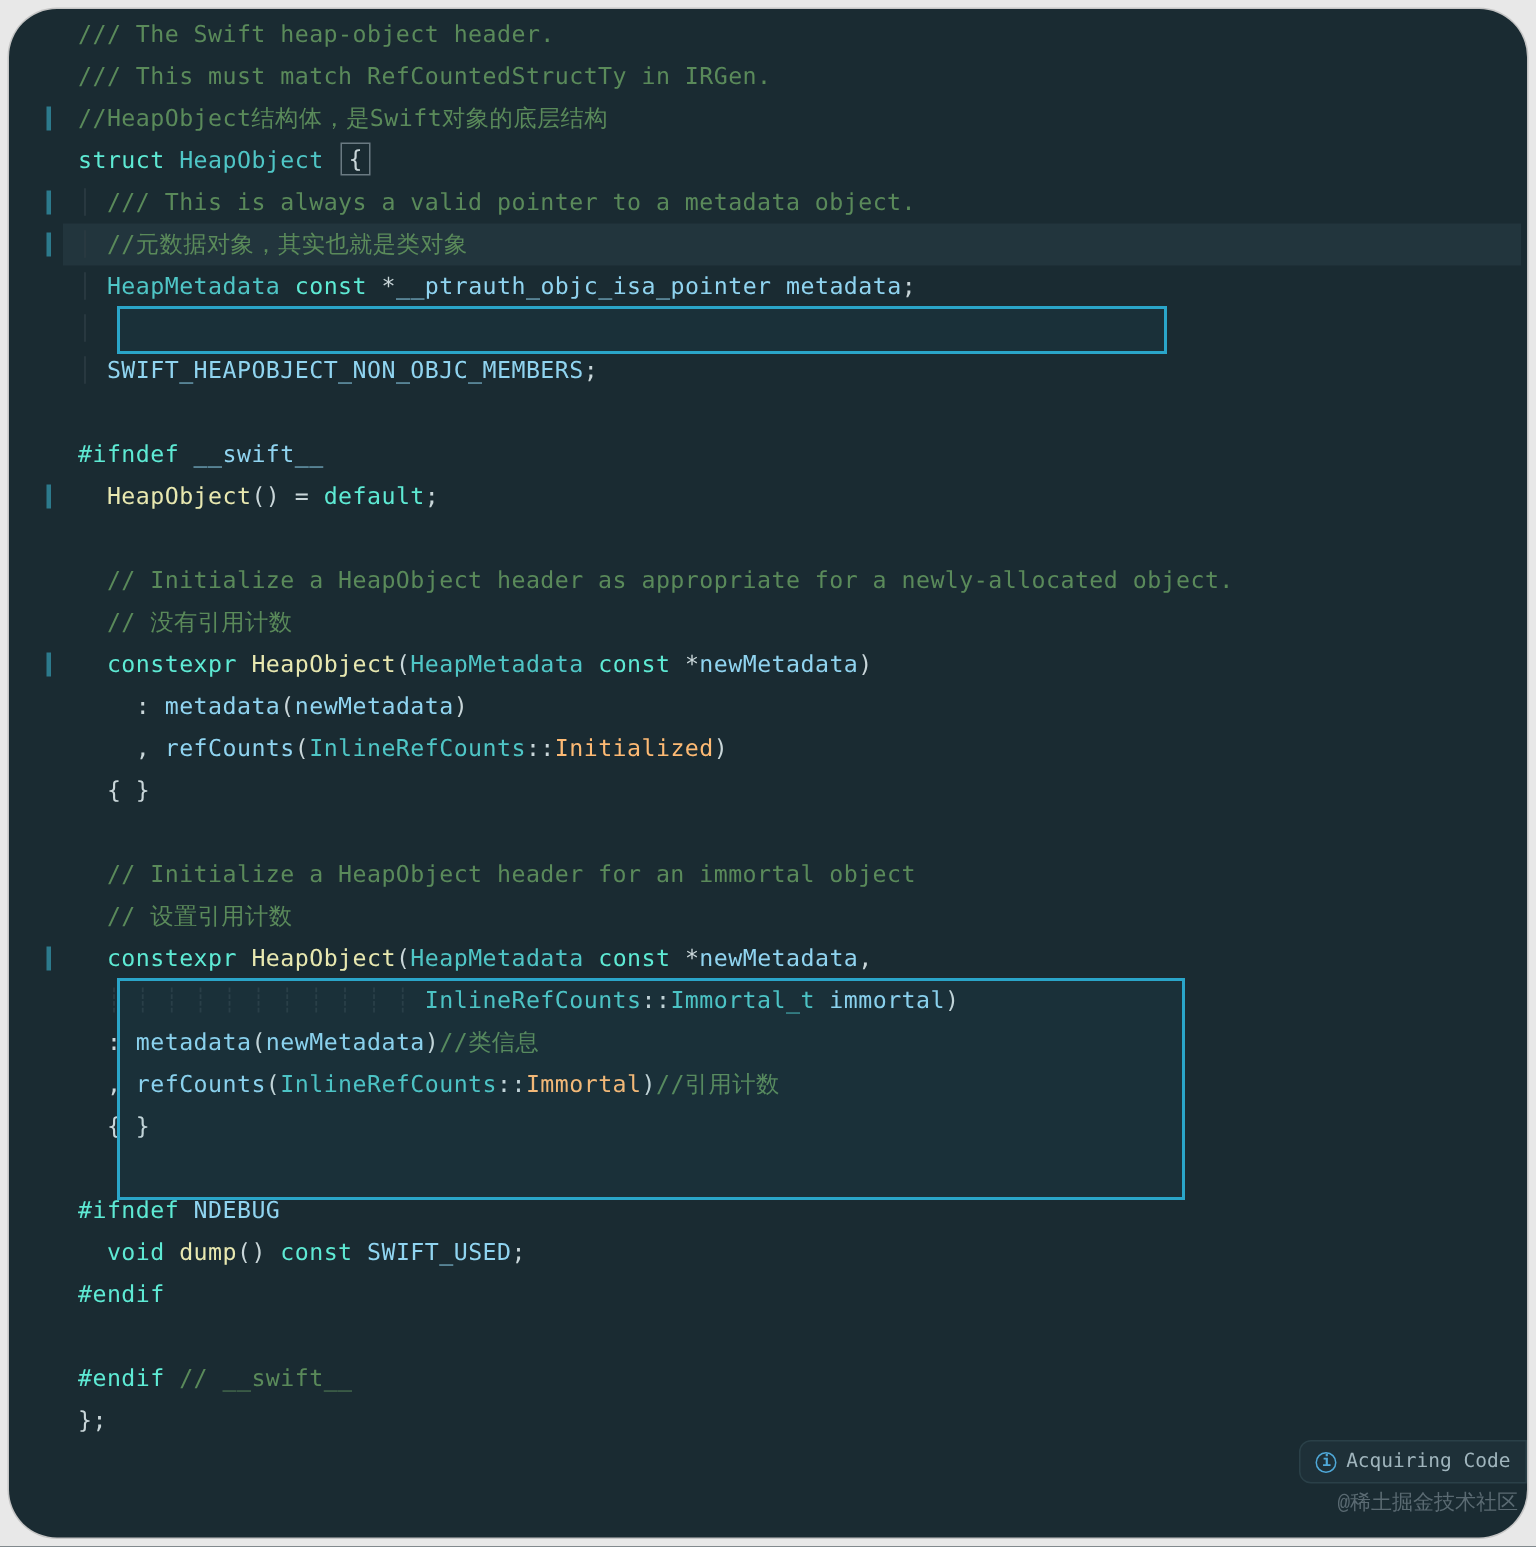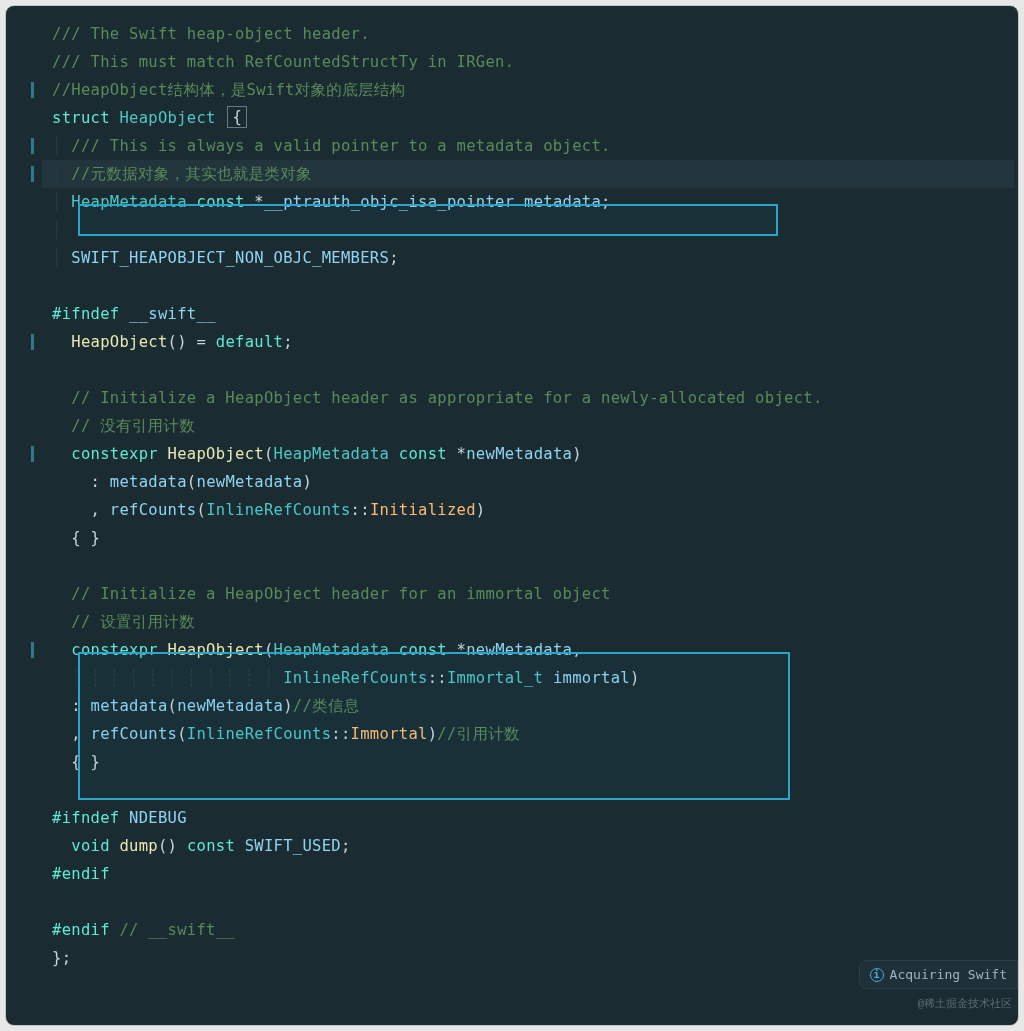--- a/index.html
+++ b/index.html
@@ -9,24 +9,24 @@
     font-size: 15px;
     display: flex;
     justify-content: center;
     align-items: flex-start;
     padding: 6px;
   }
   .editor-frame {
     width: 1012px;
     height: 1019px;
     background: #1a2b32;
-    border-radius: 8px;
+    border-radius: 32px;
     overflow: hidden;
     position: relative;
-    padding: 14px 4px 10px 0;
+    padding: 3px 4px 10px 0;
     box-shadow: 0 0 0 1px rgba(0,0,0,0.15);
   }
   .code-area {
     display: flex;
     height: 100%;
   }
   .gutter {
     width: 36px;
     flex-shrink: 0;
     color: #4a5a62;
@@ -112,21 +112,21 @@
     color: #4fa8d8;
     font-size: 10px;
     font-style: normal;
     font-weight: bold;
   }
   .watermark {
     position: absolute;
     right: 6px;
     bottom: 14px;
     color: #5a6a72;
-    font-size: 11px;
+    font-size: 14px;
     font-family: Liberation Mono, monospace;
   }
   .indent-guide {
     color: #2a3a42;
   }
 </style>
 </head>
 <body>
 
 <div class="editor-frame">
@@ -177,18 +177,18 @@
         <div class="gutter-line"></div>
         <div class="gutter-line"></div>
         <div class="gutter-line"></div>
         <div class="gutter-line"></div>
       </div>
     <div class="code-lines" id="code"><div class="line"><span class="c-comment">/// The Swift heap-object header.</span></div><div class="line"><span class="c-comment">/// This must match RefCountedStructTy in IRGen.</span></div><div class="line"><span class="c-comment">//HeapObject结构体，是Swift对象的底层结构</span></div><div class="line"><span class="c-keyword">struct</span> <span class="c-type">HeapObject</span> <span class="brace-cursor">{</span></div><div class="line"><span class="indent-guide">│</span> <span class="c-comment">/// This is always a valid pointer to a metadata object.</span></div><div class="line active"><span class="indent-guide">│</span> <span class="c-comment">//元数据对象，其实也就是类对象</span></div><div class="line"><span class="indent-guide">│</span> <span class="c-type">HeapMetadata</span> <span class="c-keyword">const</span> *<span class="c-ident">__ptrauth_objc_isa_pointer</span> <span class="c-ident">metadata</span>;</div><div class="line"><span class="indent-guide">│</span>  </div><div class="line"><span class="indent-guide">│</span> <span class="c-ident">SWIFT_HEAPOBJECT_NON_OBJC_MEMBERS</span>;</div><div class="line"> </div><div class="line"><span class="c-keyword">#ifndef</span> <span class="c-ident">__swift__</span></div><div class="line">  <span class="c-func">HeapObject</span>() = <span class="c-keyword">default</span>;</div><div class="line"> </div><div class="line">  <span class="c-comment">// Initialize a HeapObject header as appropriate for a newly-allocated object.</span></div><div class="line">  <span class="c-comment">// 没有引用计数</span></div><div class="line">  <span class="c-keyword">constexpr</span> <span class="c-func">HeapObject</span>(<span class="c-type">HeapMetadata</span> <span class="c-keyword">const</span> *<span class="c-ident">newMetadata</span>)</div><div class="line">    : <span class="c-member">metadata</span>(<span class="c-ident">newMetadata</span>)</div><div class="line">    , <span class="c-member">refCounts</span>(<span class="c-type">InlineRefCounts</span>::<span class="c-const">Initialized</span>)</div><div class="line">  { }</div><div class="line"> </div><div class="line">  <span class="c-comment">// Initialize a HeapObject header for an immortal object</span></div><div class="line">  <span class="c-comment">// 设置引用计数</span></div><div class="line">  <span class="c-keyword">constexpr</span> <span class="c-func">HeapObject</span>(<span class="c-type">HeapMetadata</span> <span class="c-keyword">const</span> *<span class="c-ident">newMetadata</span>,</div><div class="line">  <span class="indent-guide">┊ ┊ ┊ ┊ ┊ ┊ ┊ ┊ ┊ ┊ ┊ </span><span class="c-type">InlineRefCounts</span>::<span class="c-type">Immortal_t</span> <span class="c-ident">immortal</span>)</div><div class="line">  : <span class="c-member">metadata</span>(<span class="c-ident">newMetadata</span>)<span class="c-comment">//类信息</span></div><div class="line">  , <span class="c-member">refCounts</span>(<span class="c-type">InlineRefCounts</span>::<span class="c-const">Immortal</span>)<span class="c-comment">//引用计数</span></div><div class="line">  { }</div><div class="line"> </div><div class="line"><span class="c-keyword">#ifndef</span> <span class="c-ident">NDEBUG</span></div><div class="line">  <span class="c-keyword">void</span> <span class="c-func">dump</span>() <span class="c-keyword">const</span> <span class="c-ident">SWIFT_USED</span>;</div><div class="line"><span class="c-keyword">#endif</span></div><div class="line"> </div><div class="line"><span class="c-keyword">#endif</span> <span class="c-comment">// __swift__</span></div><div class="line">};</div></div>
   </div>
 
   <div class="status-pill">
     <span class="info-icon">i</span>
-    <span>Acquiring Swift</span>
+    <span>Acquiring Code</span>
   </div>
   <div class="watermark">@稀土掘金技术社区</div>
 <div class="box-hl" style="top: 198px; left: 72px; width: 700px; height: 32px;"></div>
     <div class="box-hl" style="top: 646px; left: 72px; width: 712px; height: 148px;"></div>
   </div>
 
 </body></html>

